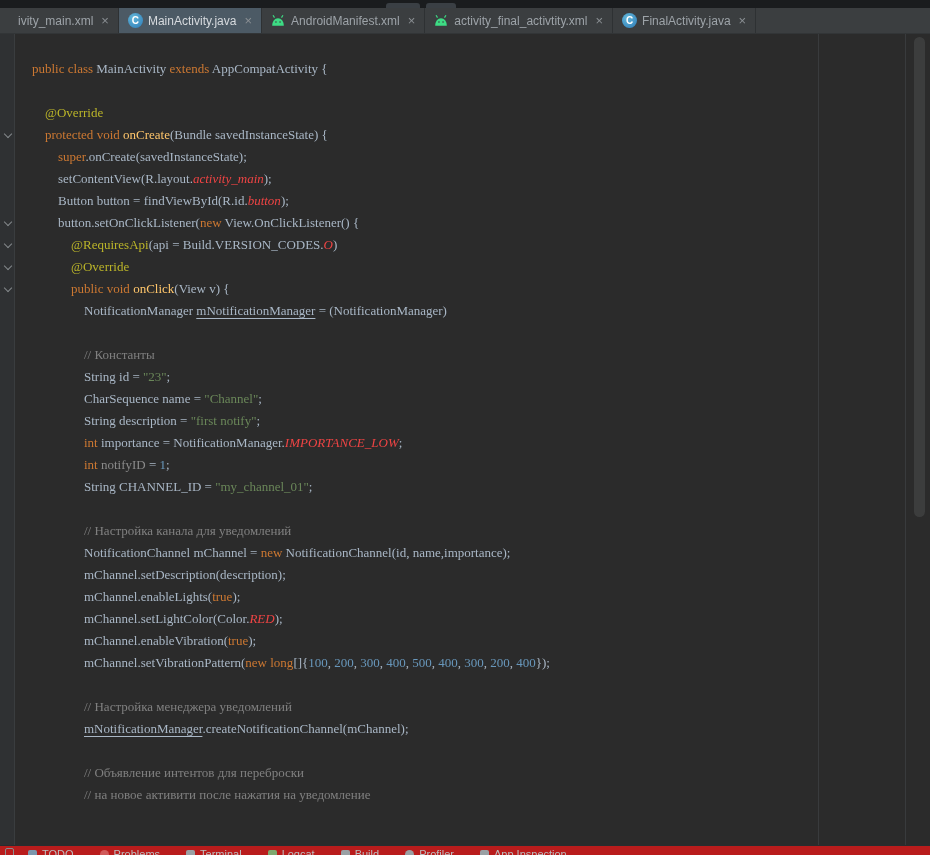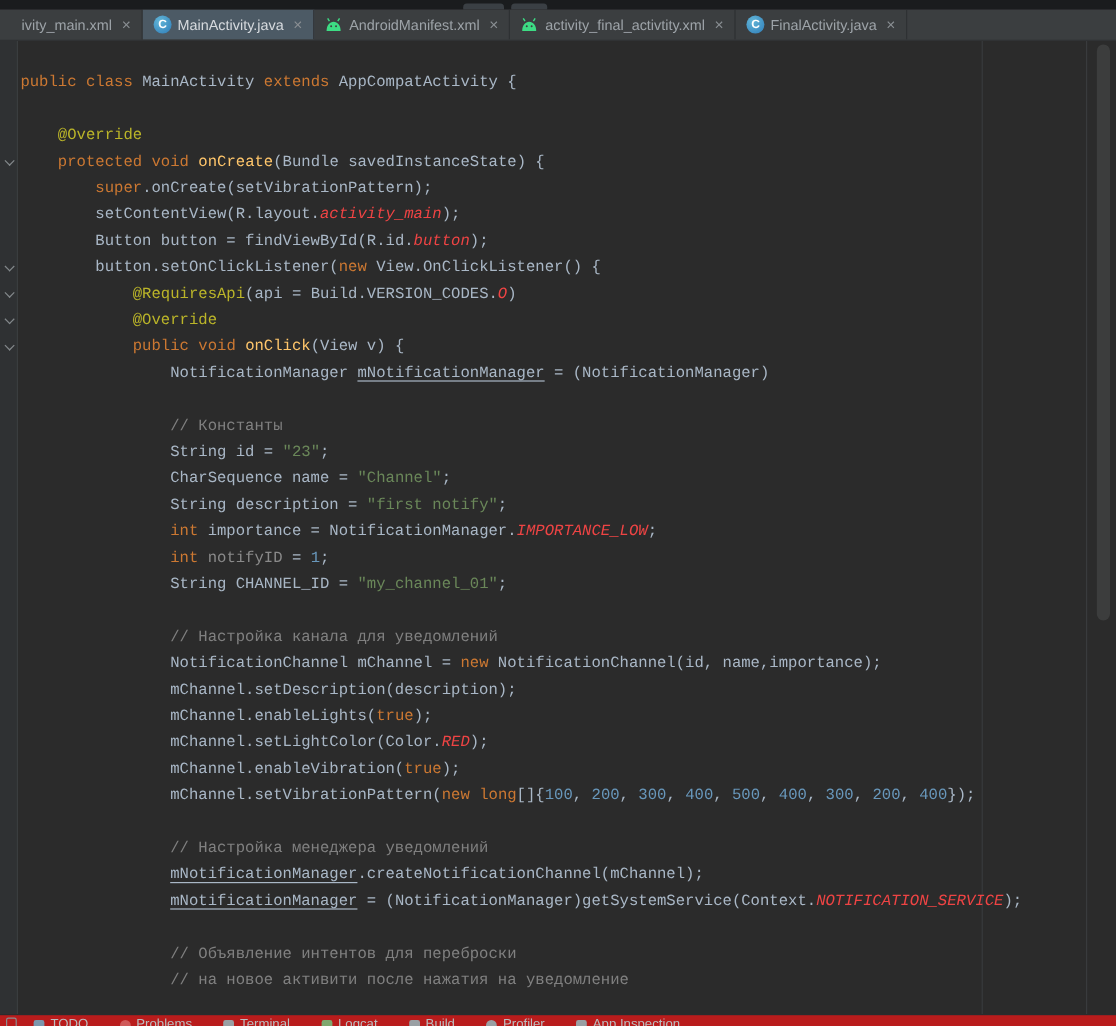--- a/index.html
+++ b/index.html
@@ -31,22 +31,22 @@
                   border-right:1px solid #3a3d3f; }
   .guide { position:absolute; left:818px; top:0; bottom:0; width:1px; background:#393b3d; }
   .scroll-sep { position:absolute; right:24px; top:0; bottom:0; width:1px; background:#393b3d; }
   .scroll-thumb { position:absolute; right:5px; top:3px; width:11px; height:480px; border-radius:6px;
                   background:rgba(190,196,200,0.12); }
   .code { position:absolute; left:0; top:24px; right:25px; }
   .line { height:22px; display:flex; align-items:center; }
   .gutter { width:16px; flex:0 0 16px; display:flex; align-items:center; justify-content:center; }
   .chev { width:6px; height:6px; border-right:1.6px solid #83888b; border-bottom:1.6px solid #83888b;
           transform:rotate(45deg); margin-top:-3px; }
-  .content { white-space:pre; font-family:Liberation Mono, monospace;
-             font-size:13px; line-height:22px; color:#a9b7c6; padding-left:1px; }
+  .content { white-space:pre; font-family:Liberation Serif, serif;
+             font-size:13px; line-height:22px; color:#a9b7c6; padding-left:16px; }
   .tok-d   { color:#a9b7c6; }
   .tok-kw  { color:#cc7832; }
   .tok-ann { color:#bbb529; }
   .tok-str { color:#6a8759; }
   .tok-num { color:#6897bb; }
   .tok-cmt { color:#808080; }
   .tok-mth { color:#ffc66b; }
   .tok-cst { color:#ef4444; font-style:italic; }
   .tok-rea { color:#a9b7c6; text-decoration:underline; text-underline-offset:3px; }
   .tok-unu { color:#8a8a8a; }
@@ -135,21 +135,21 @@
           <span class="content">    <span class="tok-ann">@Override</span></span>
         </div>
         <div class="line">
           <span class="gutter">
             <i class="chev"></i>
           </span>
           <span class="content">    <span class="tok-kw">protected</span><span class="tok-d"> </span><span class="tok-kw">void</span><span class="tok-d"> </span><span class="tok-mth">onCreate</span><span class="tok-d">(Bundle savedInstanceState) {</span></span>
         </div>
         <div class="line">
           <span class="gutter"></span>
-          <span class="content">        <span class="tok-kw">super</span><span class="tok-d">.onCreate(setVibrationPattern);</span></span>
+          <span class="content">        <span class="tok-kw">super</span><span class="tok-d">.onCreate(savedInstanceState);</span></span>
         </div>
         <div class="line">
           <span class="gutter"></span>
           <span class="content">        <span class="tok-d">setContentView(R.layout.</span><span class="tok-cst">activity_main</span><span class="tok-d">);</span></span>
         </div>
         <div class="line">
           <span class="gutter"></span>
           <span class="content">        <span class="tok-d">Button button = findViewById(R.id.</span><span class="tok-cst">button</span><span class="tok-d">);</span></span>
         </div>
         <div class="line">
@@ -248,24 +248,20 @@
           <span class="gutter"></span>
           <span class="content"></span>
         </div>
         <div class="line">
           <span class="gutter"></span>
           <span class="content">                <span class="tok-cmt">// Настройка менеджера уведомлений</span></span>
         </div>
         <div class="line">
           <span class="gutter"></span>
           <span class="content">                <span class="tok-rea">mNotificationManager</span><span class="tok-d">.createNotificationChannel(mChannel);</span></span>
-        </div>
-        <div class="line">
-          <span class="gutter"></span>
-          <span class="content">                <span class="tok-rea">mNotificationManager</span><span class="tok-d"> = (NotificationManager)getSystemService(Context.</span><span class="tok-cst">NOTIFICATION_SERVICE</span><span class="tok-d">);</span></span>
         </div>
         <div class="line">
           <span class="gutter"></span>
           <span class="content"></span>
         </div>
         <div class="line">
           <span class="gutter"></span>
           <span class="content">                <span class="tok-cmt">// Объявление интентов для переброски</span></span>
         </div>
         <div class="line">

